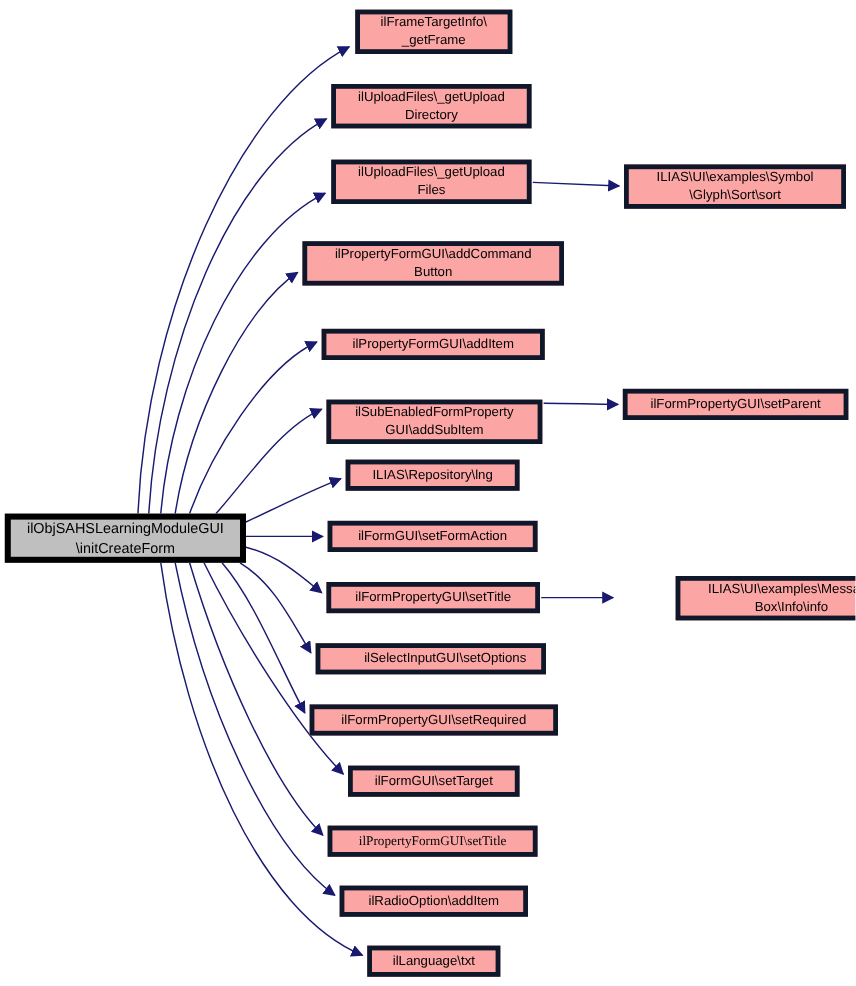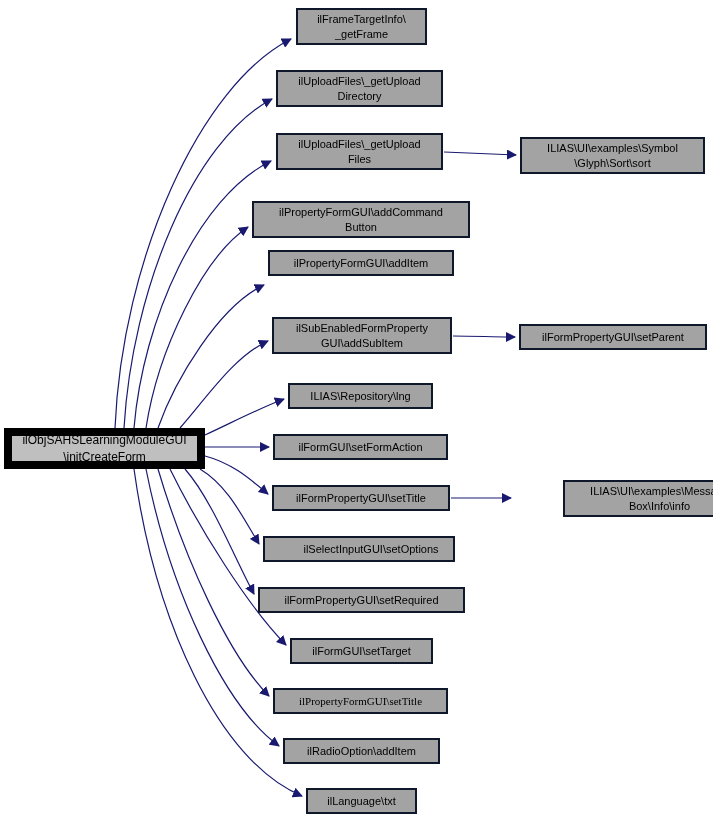--- a/index.html
+++ b/index.html
@@ -7,33 +7,33 @@
     position:relative;
     width:713px; height:822px;
     background:#ffffff;
     font-family:"Liberation Sans","DejaVu Sans",sans-serif;
     overflow:hidden;
   }
   #edges { position:absolute; left:0; top:0; width:713px; height:822px; }
   .node {
     position:absolute;
     box-sizing:border-box;
-    background:#a3a3a3;
-    border:2px solid #0f172a;
+    background:#fca5a5;
+    border:4px solid #0f172a;
     display:flex; align-items:center; justify-content:center;
     text-align:center;
     color:#000000;
     font-size:11px;
     line-height:1.35;
     cursor:pointer;
   }
   .node .lbl { white-space:pre-line; }
   .node.root {
     background:#bfbfbf;
-    border:8px solid #000000;
+    border:5px solid #000000;
     cursor:default;
     font-size:12px;
   }
 </style>
 </head>
 <body>
 
 <div id="canvas">
 
   <svg id="edges" width="713" height="822" viewBox="0 0 713 822" xmlns="http://www.w3.org/2000/svg">
@@ -78,24 +78,24 @@
 Directory</span>
     </div>
   <div class="node" style="left:276px; top:133px; width:167px; height:37px;">
       <span class="lbl">ilUploadFiles\_getUpload
 Files</span>
     </div>
   <div class="node" style="left:252px; top:201px; width:218px; height:37px;">
       <span class="lbl">ilPropertyFormGUI\addCommand
 Button</span>
     </div>
-  <div class="node" style="left:268px; top:250px; width:186px; height:26px;">
+  <div class="node" style="left:268px; top:274px; width:186px; height:26px;">
       <span class="lbl">ilPropertyFormGUI\addItem</span>
     </div>
-  <div class="node" style="left:272px; top:317px; width:180px; height:37px;">
+  <div class="node" style="left:272px; top:333px; width:180px; height:37px;">
       <span class="lbl">ilSubEnabledFormProperty
 GUI\addSubItem</span>
     </div>
   <div class="node" style="left:288px; top:383px; width:145px; height:26px;">
       <span class="lbl">ILIAS\Repository\lng</span>
     </div>
   <div class="node" style="left:273px; top:434px; width:175px; height:26px;">
       <span class="lbl">ilFormGUI\setFormAction</span>
     </div>
   <div class="node" style="left:272px; top:485px; width:178px; height:26px;">

